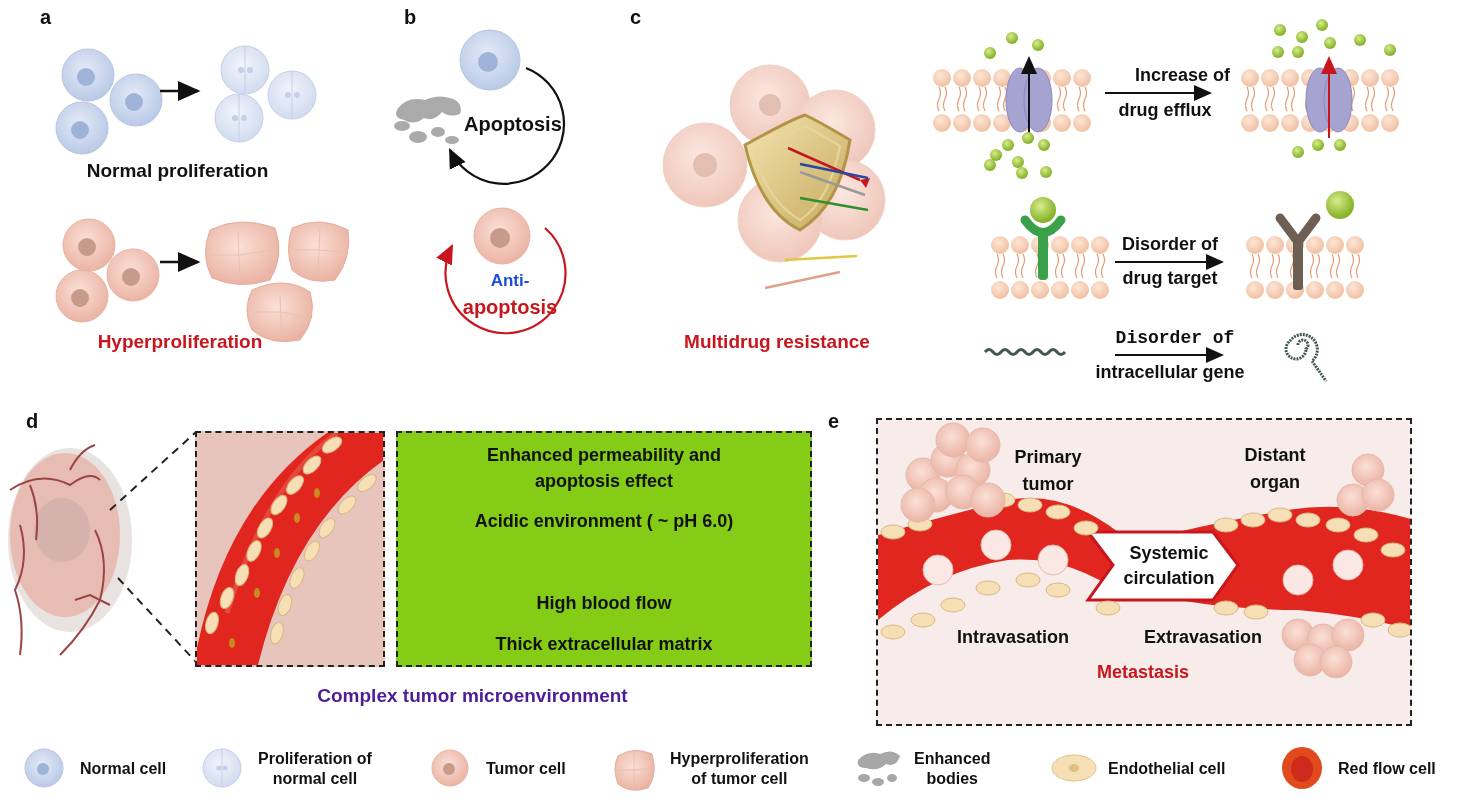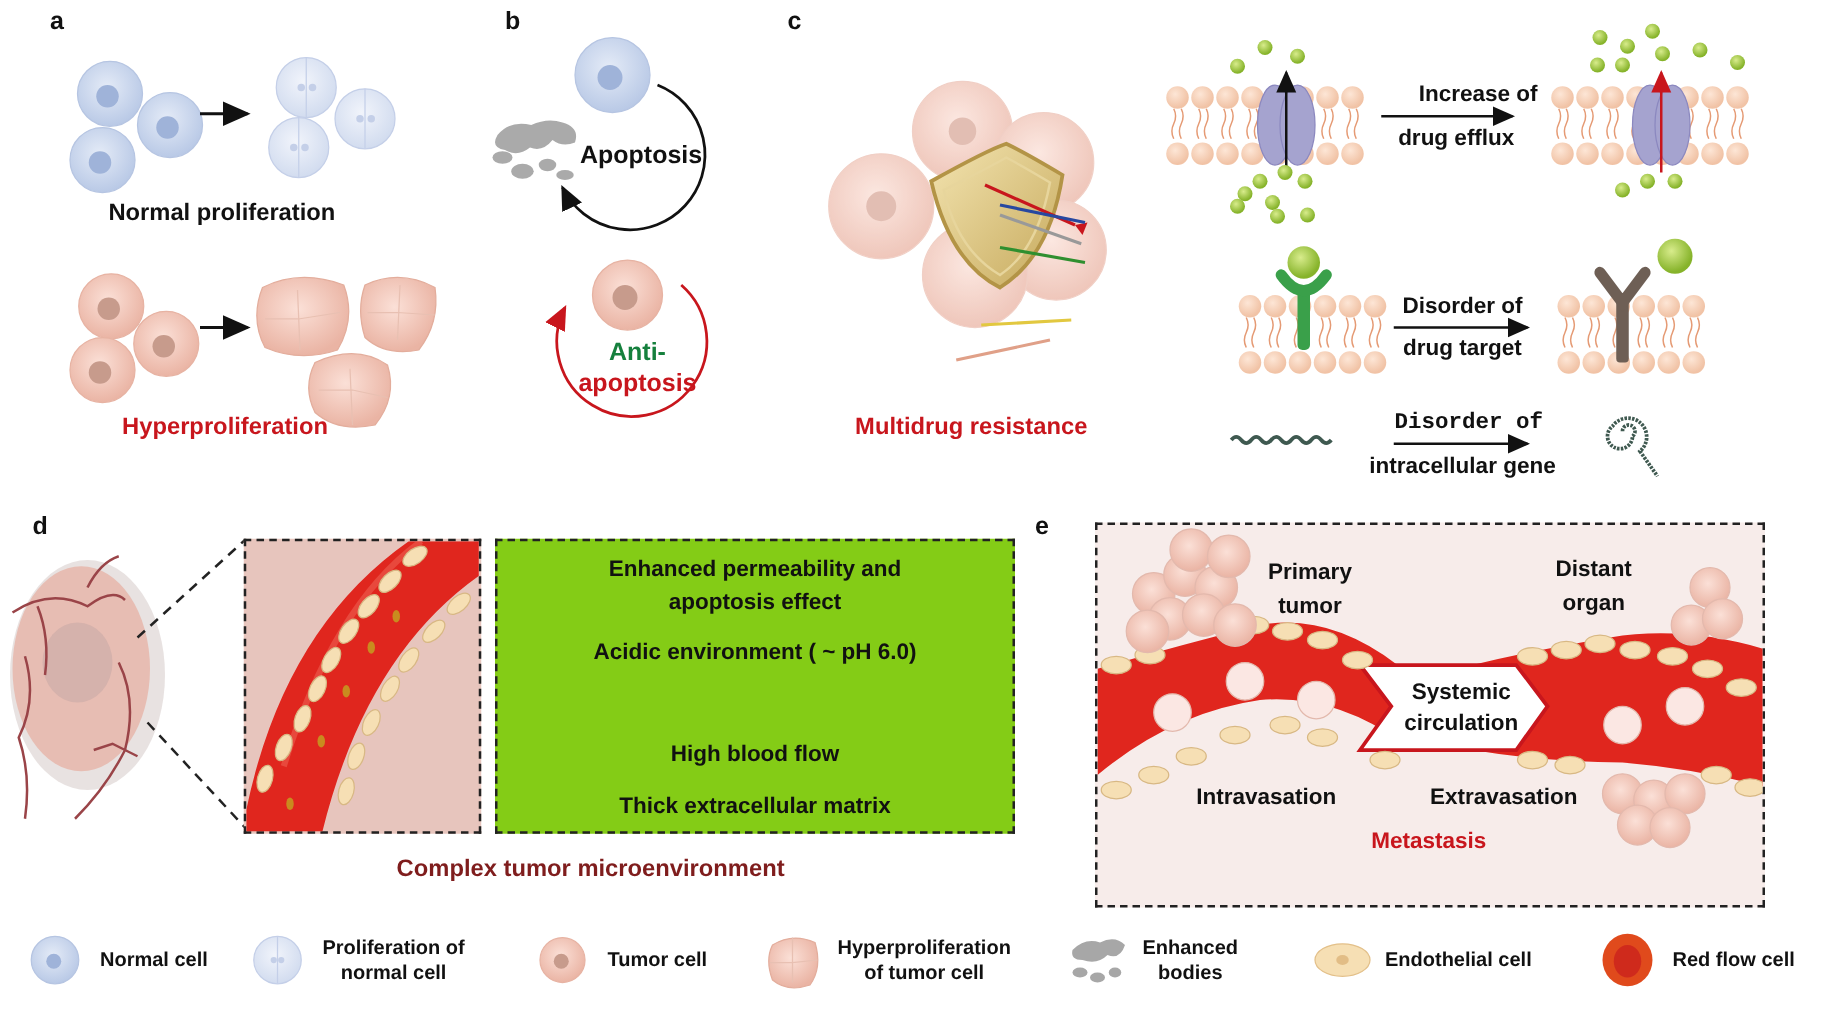--- a/index.html
+++ b/index.html
@@ -114,21 +114,21 @@
     <ellipse cx="72" cy="140" rx="7" ry="4"></ellipse>
   </g>
   <path d="M146,68 A60,60 0 1 1 70,150" fill="none" stroke="#111" stroke-width="2.2" marker-end="url(#arrBlack)"></path>
   <g>
     <circle cx="122" cy="236" r="28" fill="url(#gPink)" stroke="#e7b3a3"></circle>
     <circle cx="120" cy="238" r="10" fill="#c79b8c"></circle>
   </g>
   <path d="M165,228 A60,60 0 1 1 72,246" fill="none" stroke="#c8161d" stroke-width="2.2" marker-end="url(#arrRed)"></path>
 </svg>
 <div class="t" style="left:464px;top:113px;font-size:20px;">Apoptosis</div>
-<div class="t red" style="left:470px;top:271px;width:80px;font-size:20px;color:#15803d;">Anti-</div>
+<div class="t red" style="left:470px;top:271px;width:80px;font-size:17px;color:#1d4ed8;">Anti-</div>
 <div class="t red" style="left:460px;top:296px;width:100px;font-size:20px;color:#c8161d;">apoptosis</div>
 
 <div class="plabel" style="left:630px;top:6px;">c</div>
 <svg style="left:660px;top:60px" width="230" height="240">
   <g opacity="0.75">
     <circle cx="110" cy="45" r="40" fill="url(#gPink)" stroke="#ecc0b3"></circle>
     <circle cx="175" cy="70" r="40" fill="url(#gPink)" stroke="#ecc0b3"></circle>
     <circle cx="45" cy="105" r="42" fill="url(#gPink)" stroke="#ecc0b3"></circle>
     <circle cx="185" cy="140" r="40" fill="url(#gPink)" stroke="#ecc0b3"></circle>
     <circle cx="120" cy="160" r="42" fill="url(#gPink)" stroke="#ecc0b3"></circle>
@@ -373,21 +373,21 @@
     </g>
   </svg>
 </div>
 <div class="dashbox" style="left:396px;top:431px;width:416px;height:236px;background:#84cc16;">
   <div class="list-line" style="position:absolute;left:0;right:0;top:12px;">Enhanced permeability and</div>
   <div class="list-line" style="position:absolute;left:0;right:0;top:38px;">apoptosis effect</div>
   <div class="list-line" style="position:absolute;left:0;right:0;top:78px;">Acidic environment ( ~ pH 6.0)</div>
   <div class="list-line" style="position:absolute;left:0;right:0;top:160px;">High blood flow</div>
   <div class="list-line" style="position:absolute;left:0;right:0;top:201px;">Thick extracellular matrix</div>
 </div>
-<div class="t red" style="left:290px;top:685px;width:365px;font-size:19px;color:#7f1d1d;">Complex tumor microenvironment</div>
+<div class="t red" style="left:290px;top:685px;width:365px;font-size:19px;color:#4c1d95;">Complex tumor microenvironment</div>
 
 <div class="plabel" style="left:828px;top:410px;">e</div>
 <div class="dashbox" style="left:876px;top:418px;width:536px;height:308px;background:#f7ecea;overflow:hidden;">
   <svg width="536" height="274" style="left:0;top:0">
 
     <path d="M0,115 Q70,95 130,80 Q185,70 240,112 L270,145 L245,175 Q190,135 130,140 Q60,150 0,200Z" fill="#e0261e"></path>
 
     <path d="M300,112 L325,145 L300,180 Q360,190 420,190 Q480,195 536,210 L536,100 Q470,80 410,90 Q350,100 300,112Z" fill="#e0261e"></path>
 
     <path d="M210,112 L335,112 L360,145 L335,180 L210,180 L235,145Z" fill="#fff" stroke="#c8161d" stroke-width="3"></path>

